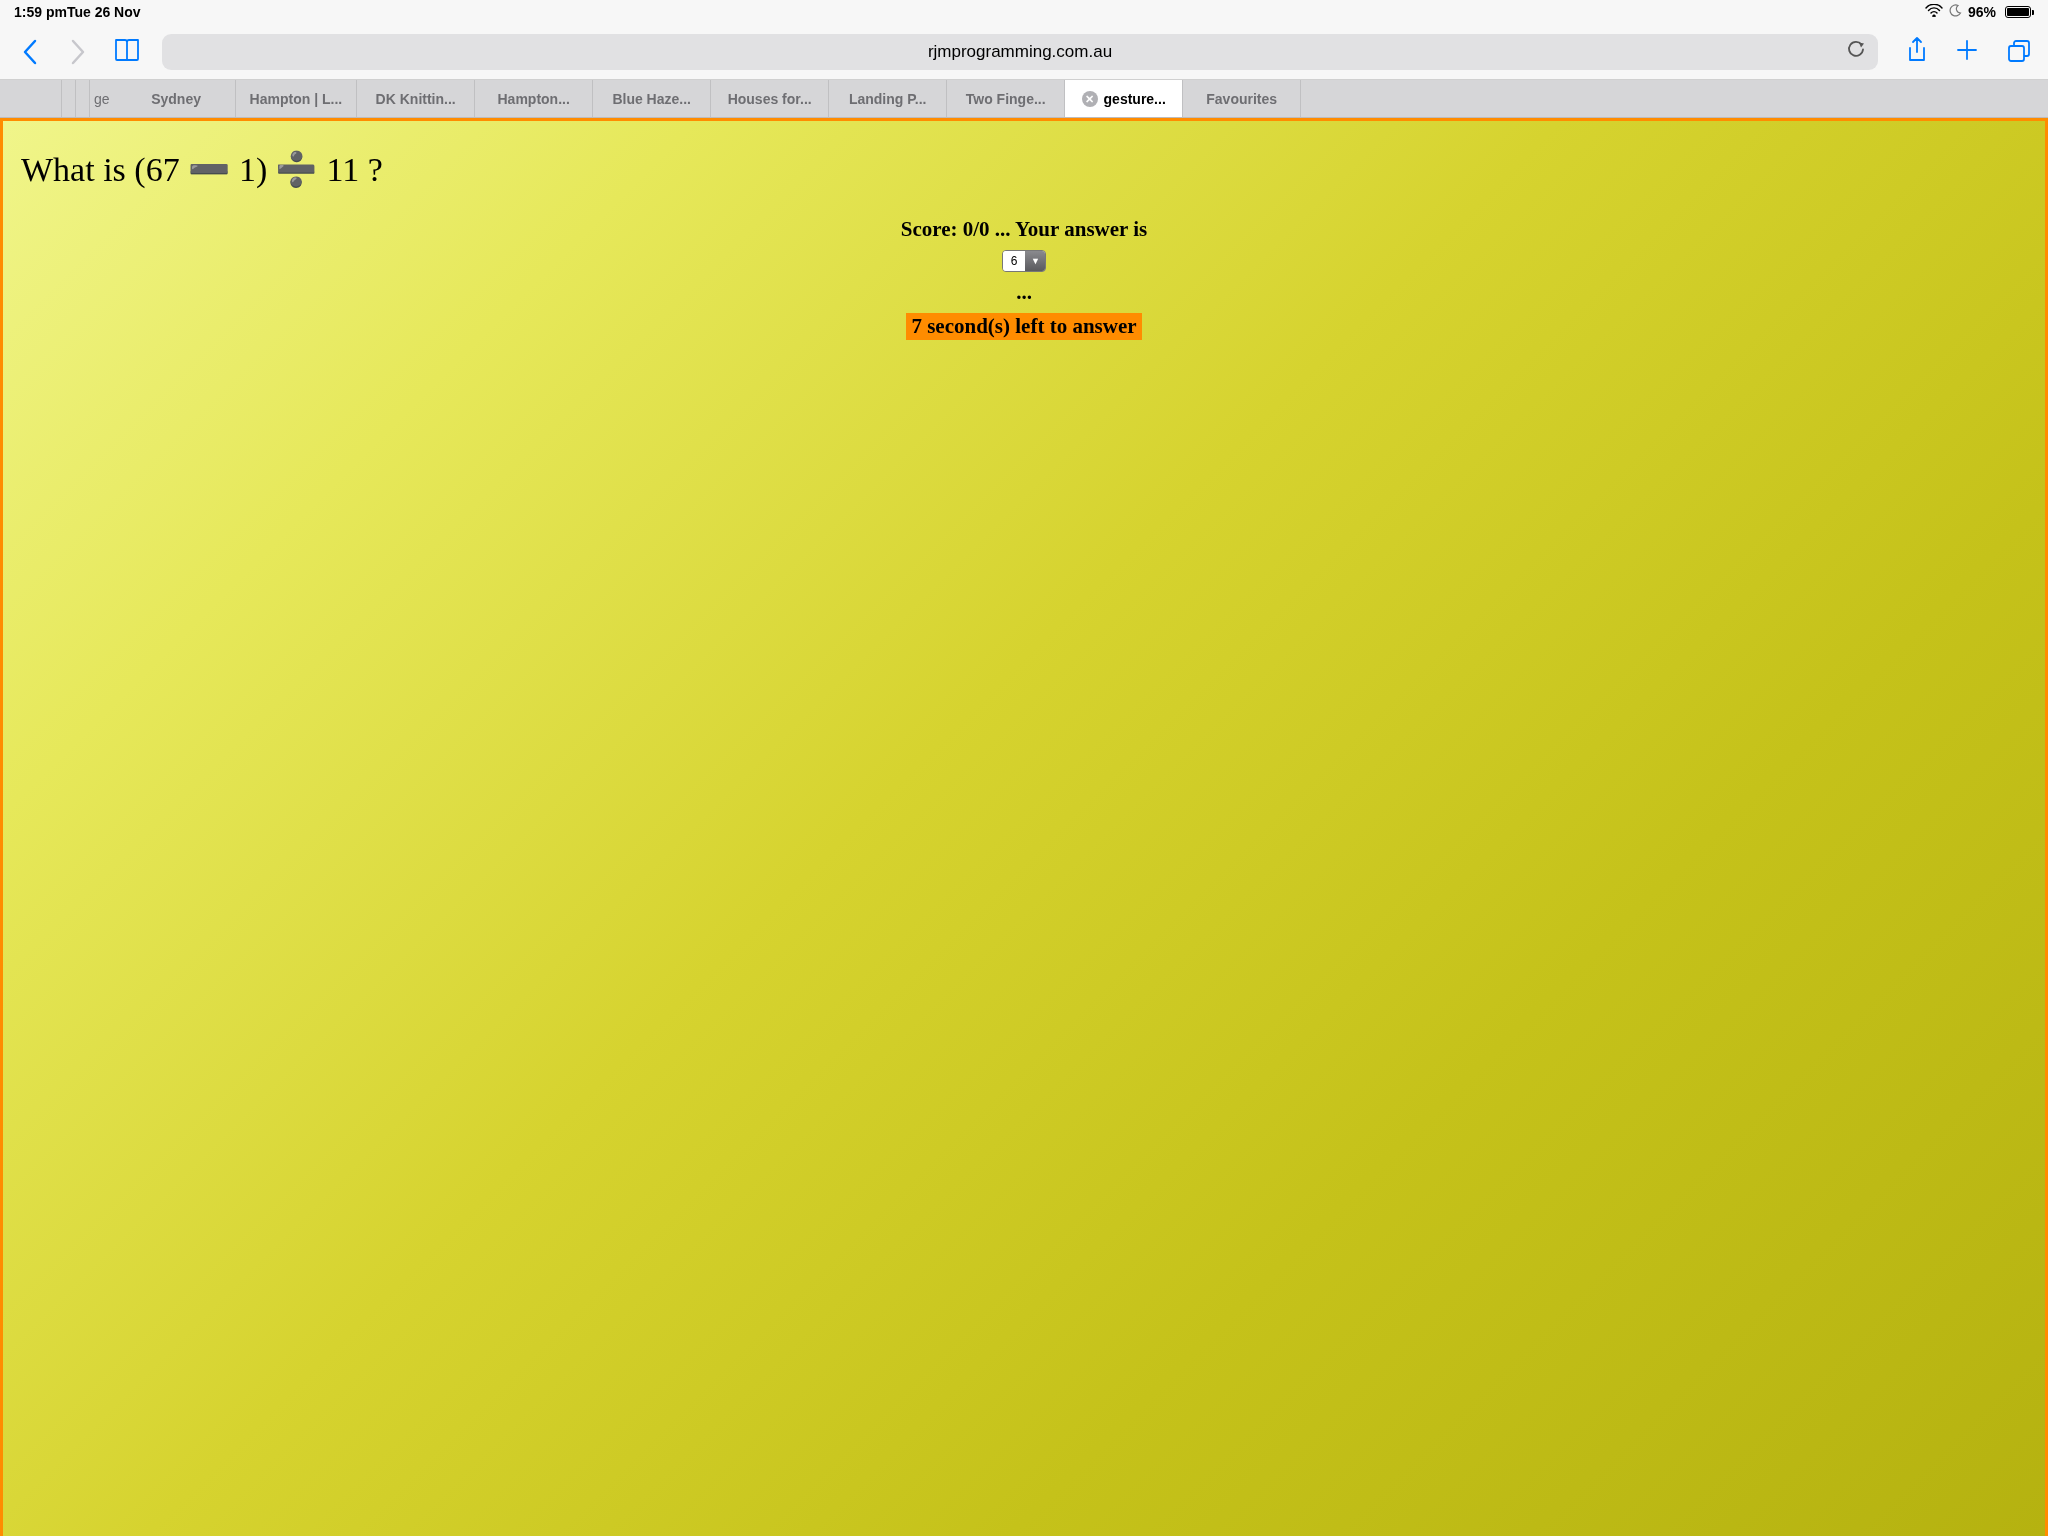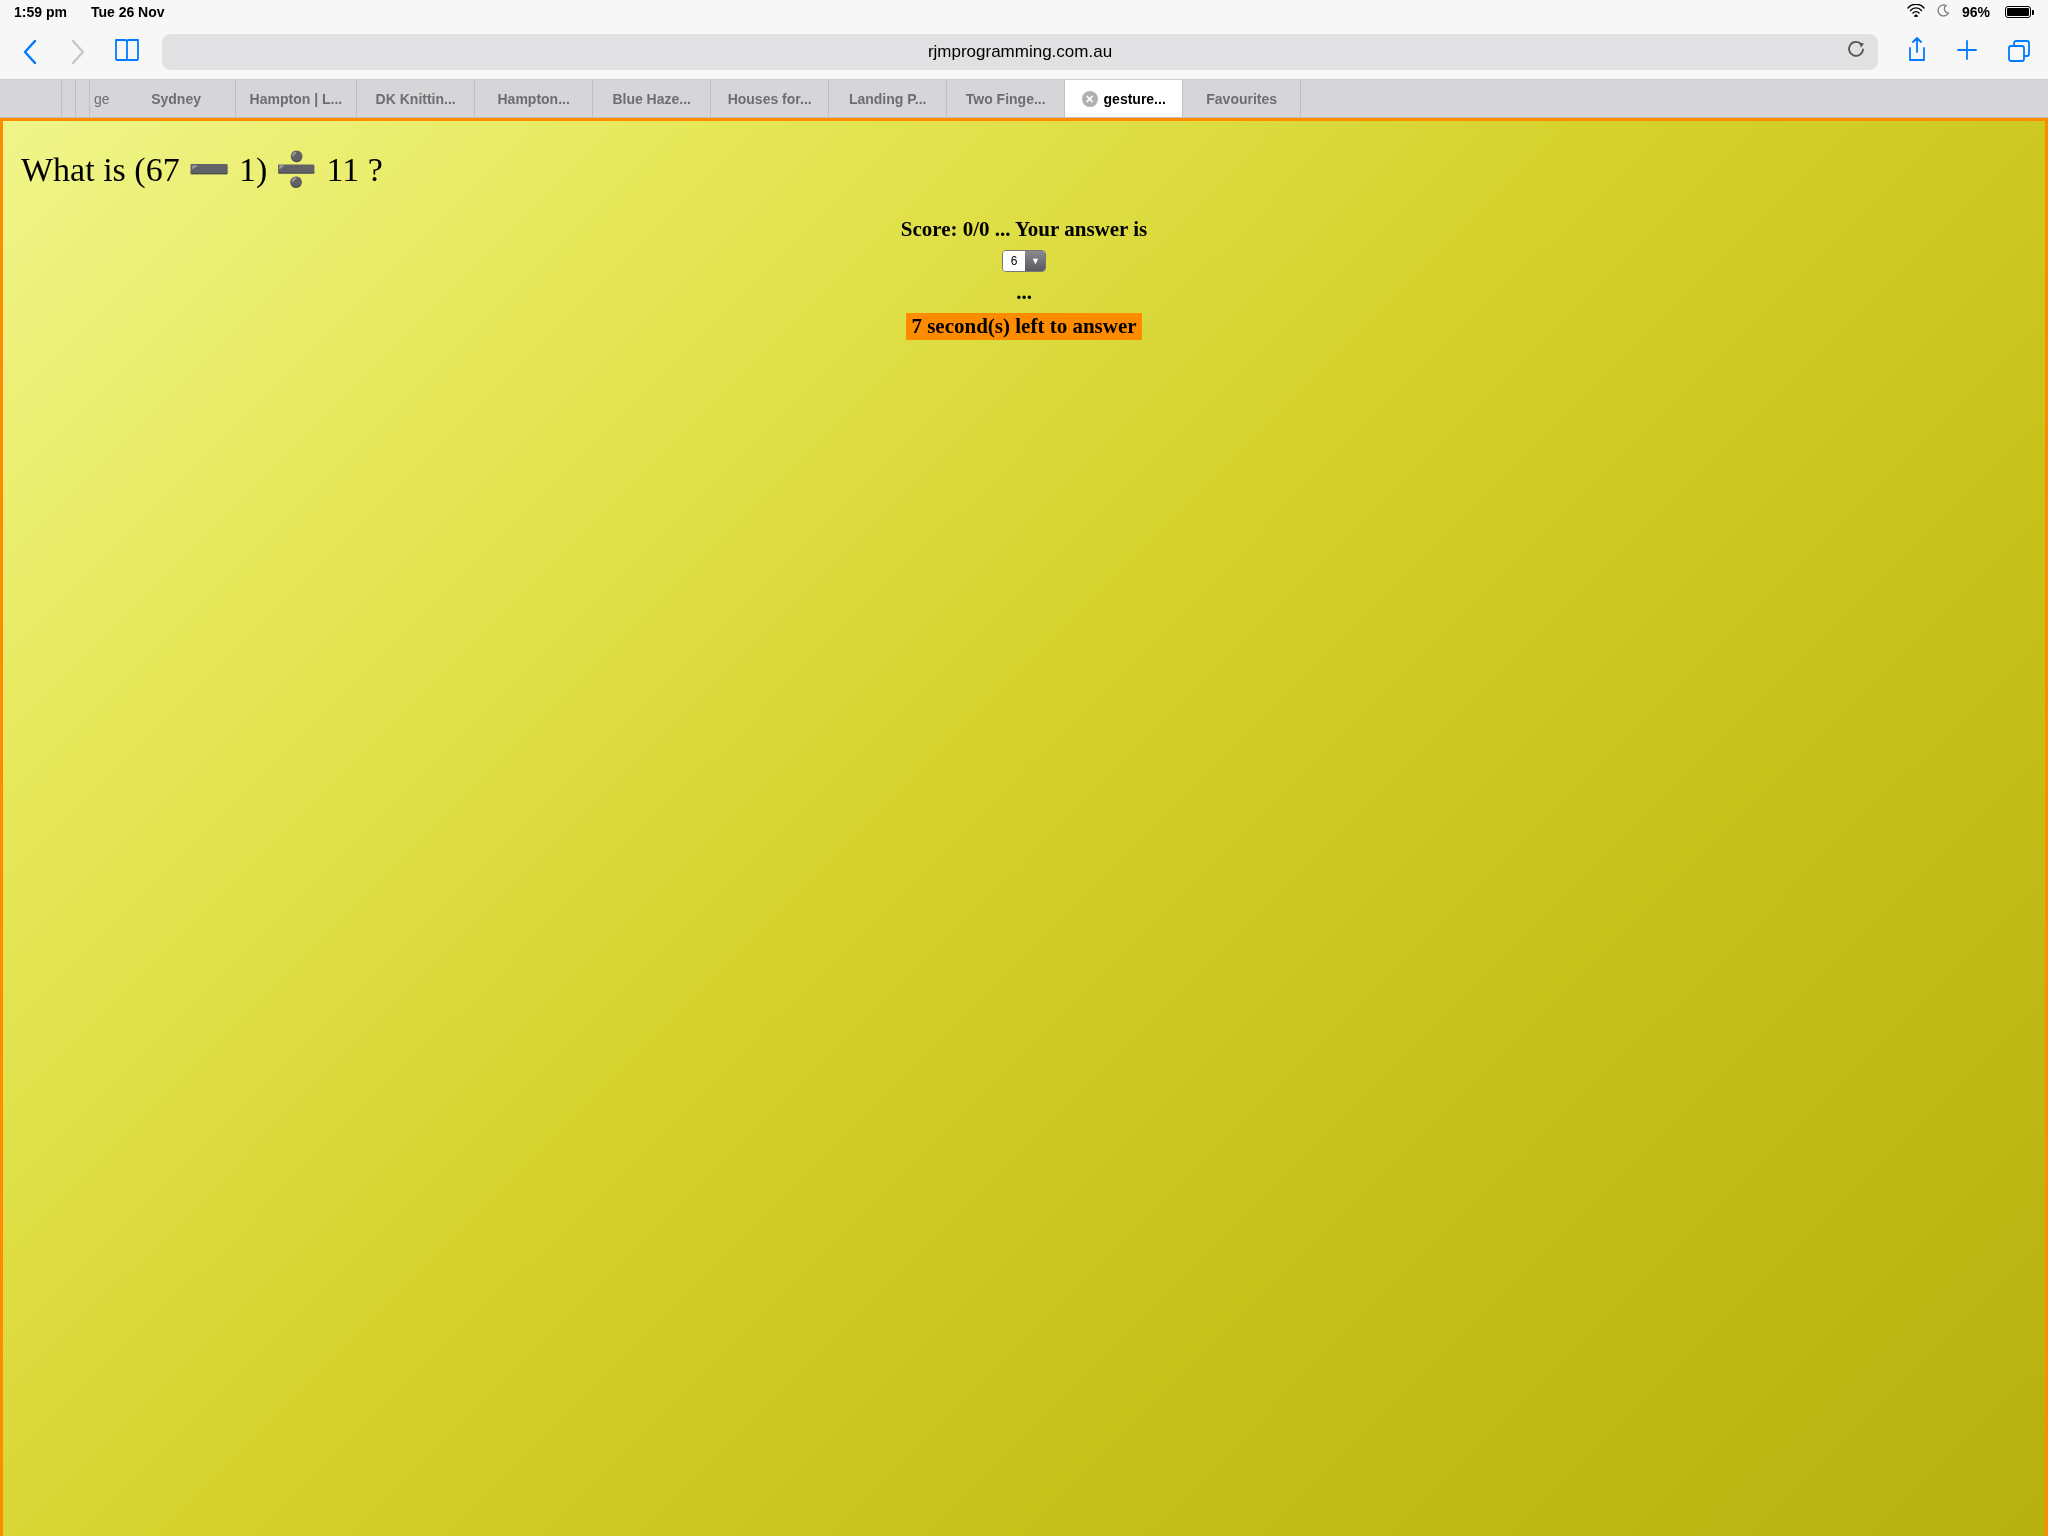--- a/index.html
+++ b/index.html
@@ -11,22 +11,22 @@
     height: 24px;
     background: #f7f7f7;
     display: flex;
     align-items: center;
     justify-content: space-between;
     padding: 0 14px;
     font-size: 14px;
     font-weight: 600;
     color: #000;
   }
-  .status-left { display: flex; gap: 24px; }
-  .status-right { display: flex; align-items: center; gap: 12px; }
+  .status-left { display: flex; gap: 0; }
+  .status-right { display: flex; align-items: center; gap: 6px; }
   .wifi-icon, .moon-icon { display: inline-block; }
   .battery {
     display: inline-flex; align-items: center;
   }
   .battery-body {
     width: 26px; height: 12px; border: 1.5px solid #000; border-radius: 3px;
     position: relative; margin-left: 3px;
   }
   .battery-fill {
     position: absolute; left: 1px; top: 1px; bottom: 1px;

